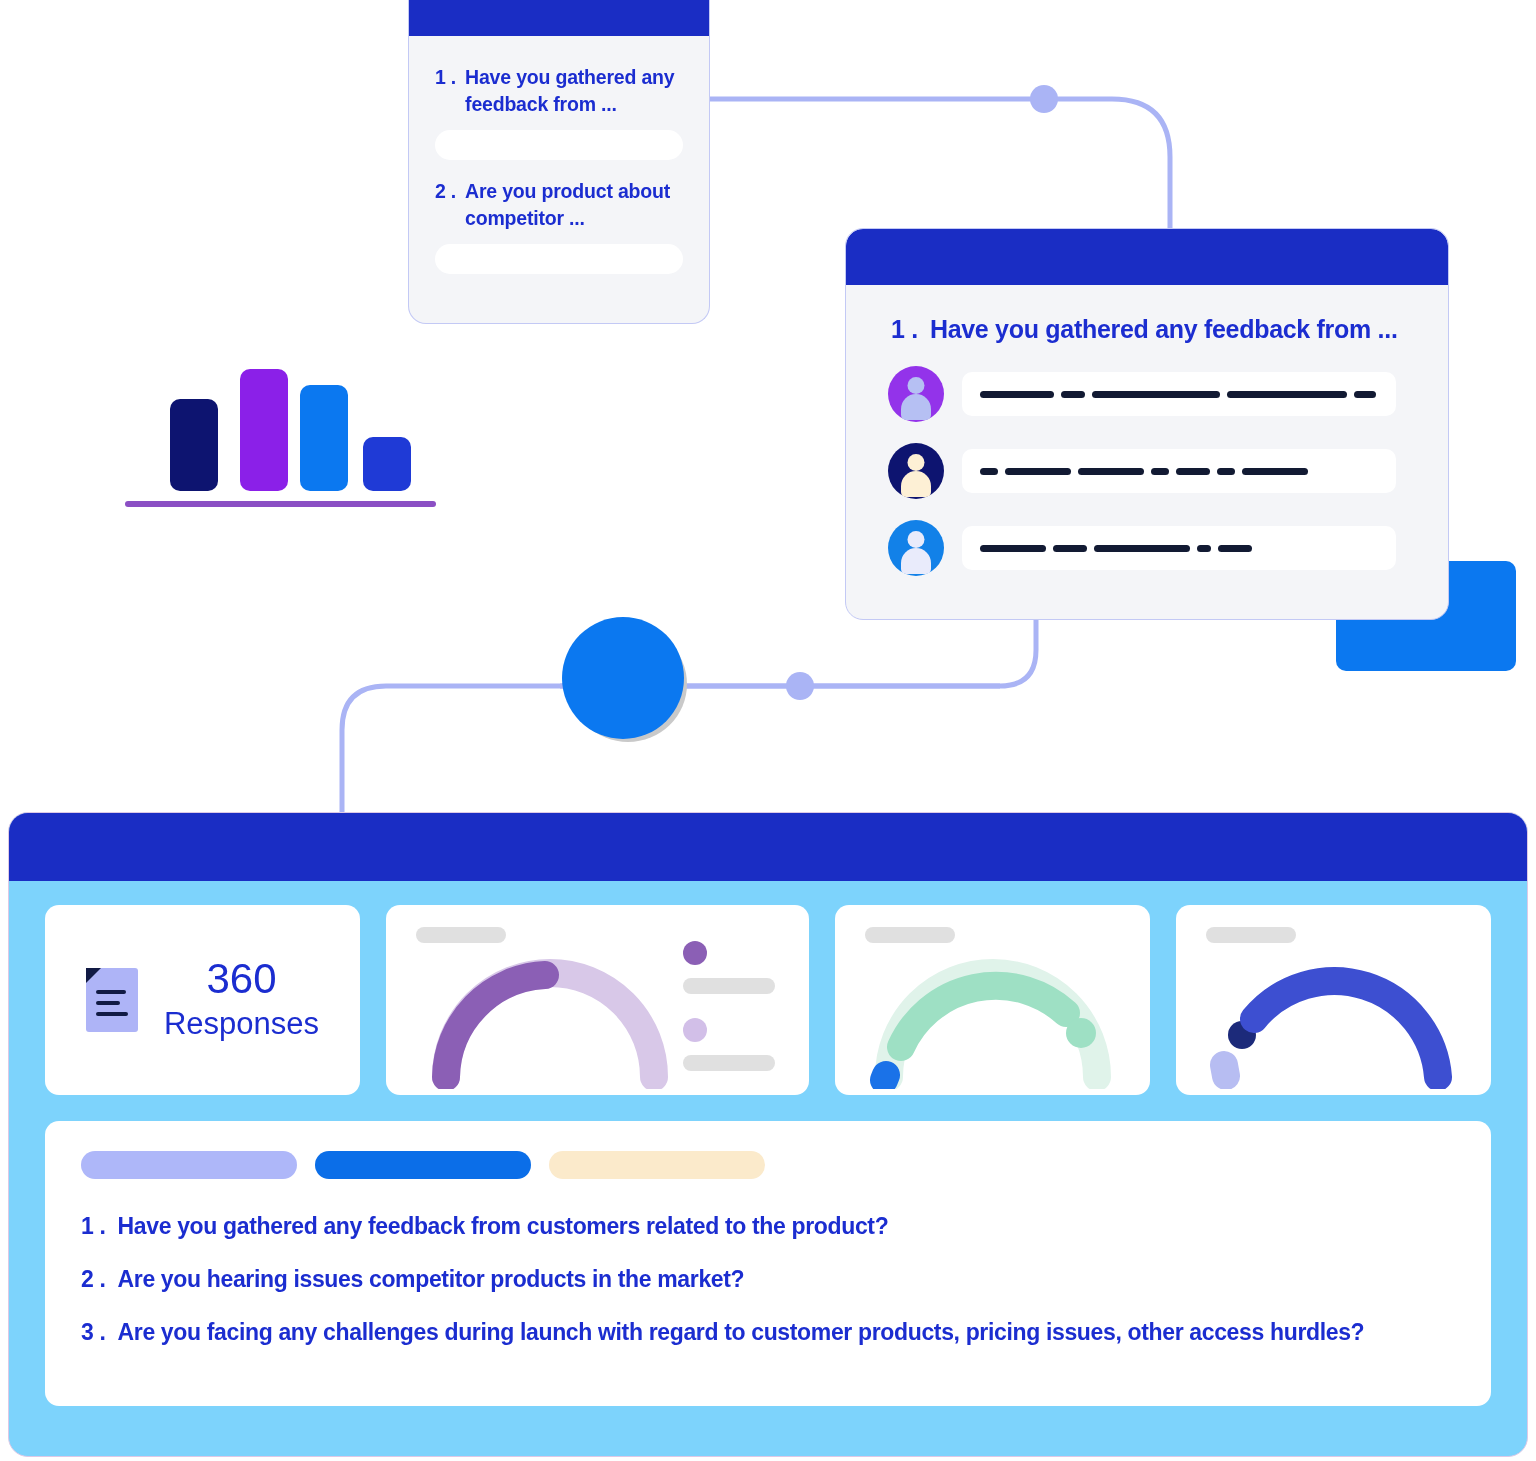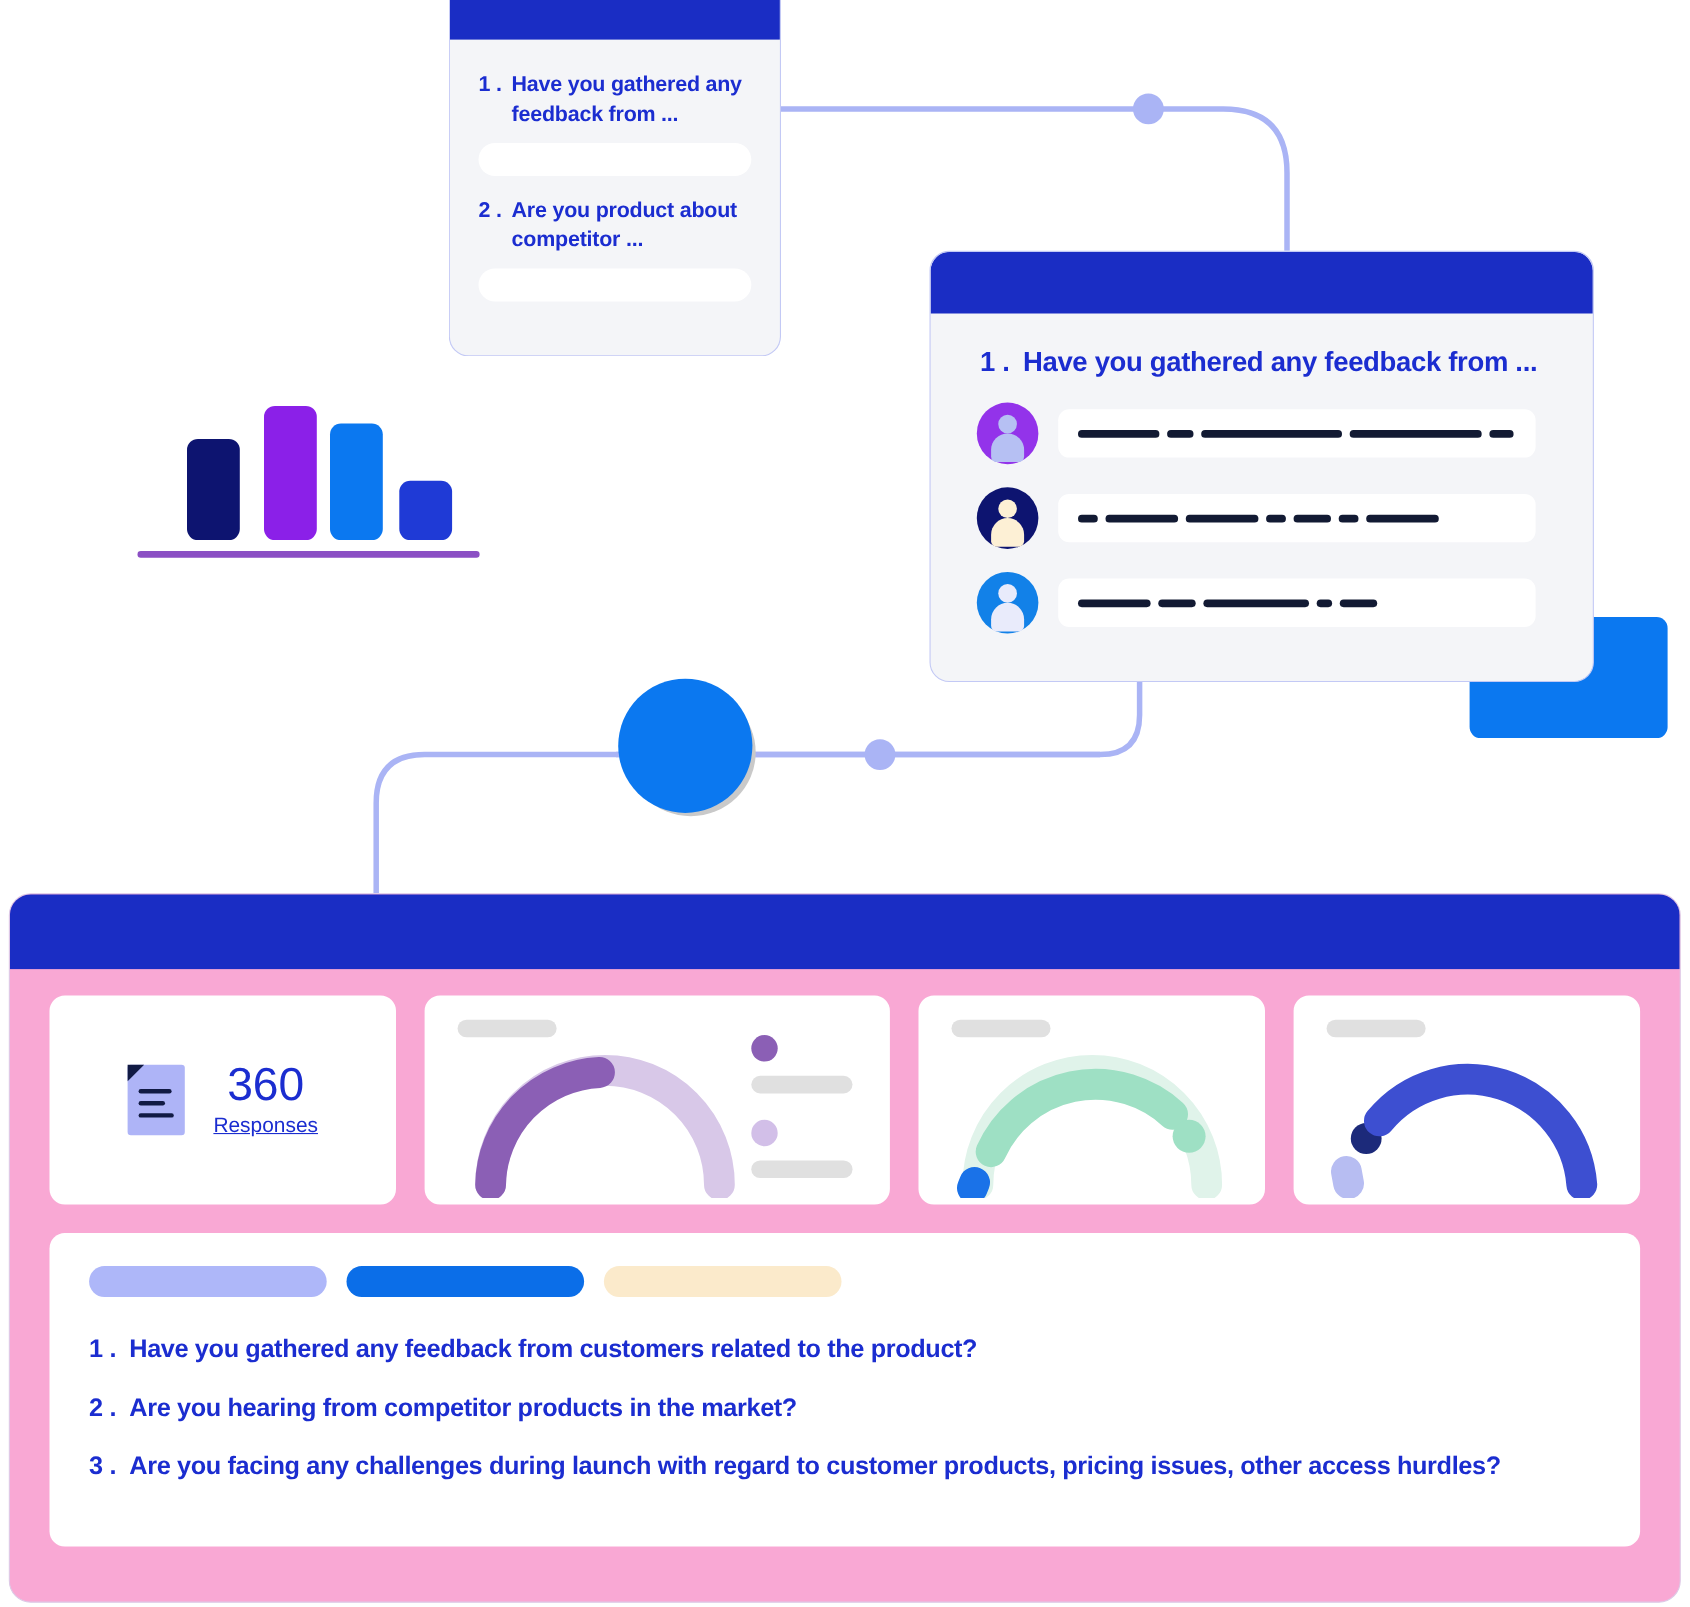--- a/index.html
+++ b/index.html
@@ -50,33 +50,33 @@
   #bar-chart { position: absolute; left: 125px; top: 373px; width: 315px; height: 140px; }
   .bar { position: absolute; bottom: 22px; border-radius: 10px; }
   .baseline { position: absolute; left: 0; bottom: 6px; width: 311px; height: 6px; background: #8b4fc4; border-radius: 3px; }
 
   
   #hub-node { position: absolute; left: 562px; top: 617px; width: 124px; height: 124px; }
   #hub-node .shade { position: absolute; left: 7px; top: 9px; width: 118px; height: 116px; border-radius: 50%; background: #c9c9c9; }
   #hub-node .disc { position: absolute; left: 0; top: 0; width: 122px; height: 122px; border-radius: 50%; background: #0b78f0; }
 
   
-  #dashboard { position: absolute; left: 8px; top: 812px; width: 1520px; height: 645px; background: #f9a8d4; border: 1px solid #ddc9e6; border-radius: 20px; overflow: hidden; }
+  #dashboard { position: absolute; left: 8px; top: 812px; width: 1520px; height: 645px; background: #7dd3fc; border: 1px solid #ddc9e6; border-radius: 20px; overflow: hidden; }
   #dashboard .card-bar { height: 68px; }
   .dash-body { padding: 24px 36px 0 36px; }
 
   .stat-row { display: flex; gap: 26px; }
   .stat-card { background: #ffffff; border-radius: 14px; height: 190px; position: relative; }
   #responses-stat { width: 316px; display: flex; align-items: center; justify-content: center; gap: 26px; }
   .doc-icon { width: 52px; height: 64px; position: relative; }
   .doc-icon .page { position: absolute; inset: 0; background: #aeb4f7; border-radius: 3px; }
   .doc-icon .fold { position: absolute; left: 0; top: 0; width: 0; height: 0; border-left: 15px solid #111a44; border-bottom: 15px solid transparent; }
   .doc-icon .ln { position: absolute; left: 10px; height: 4px; background: #111a44; border-radius: 2px; }
   .stat-num { color: #1b2dd0; font-size: 42px; line-height: 1; text-align: center; }
-  .stat-label { color: #1b2dd0; font-size: 19px; margin-top: 6px; text-align: center; text-decoration: underline; }
+  .stat-label { color: #1b2dd0; font-size: 31px; margin-top: 6px; text-align: center; }
 
   .gauge-card { position: relative; }
   #gauge-card-1 { width: 424px; }
   #gauge-card-2 { width: 316px; }
   #gauge-card-3 { width: 316px; }
   .ph-bar { position: absolute; left: 30px; top: 22px; width: 90px; height: 16px; background: #e0e0e0; border-radius: 8px; }
   .gauge-svg { position: absolute; }
   .legend { position: absolute; right: 34px; top: 36px; width: 92px; }
   .legend-item { margin-bottom: 24px; }
   .legend-dot { width: 24px; height: 24px; border-radius: 50%; }
@@ -255,21 +255,21 @@
           <div class="pill" style="width:216px;background:#0b6ee8;"></div>
           <div class="pill" style="width:216px;background:#fbeacb;"></div>
         </div>
         <div class="ql">
           <div class="ql-item">
             <span>1 .</span>
             <span>Have you gathered any feedback from customers related to the product?</span>
           </div>
           <div class="ql-item">
             <span>2 .</span>
-            <span>Are you hearing from competitor products in the market?</span>
+            <span>Are you hearing issues competitor products in the market?</span>
           </div>
           <div class="ql-item">
             <span>3 .</span>
             <span>Are you facing any challenges during launch with regard to customer products, pricing issues, other access hurdles?</span>
           </div>
         </div>
       </div>
 
     </div>
   </div>

